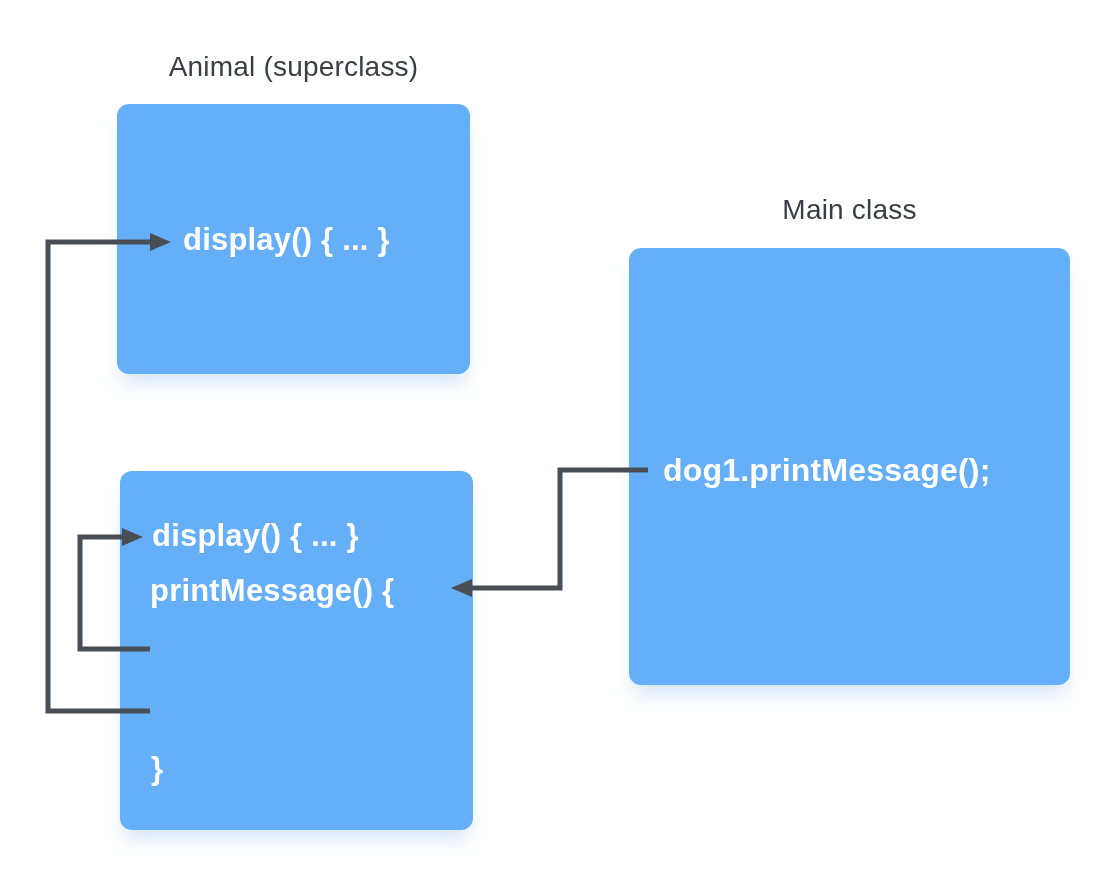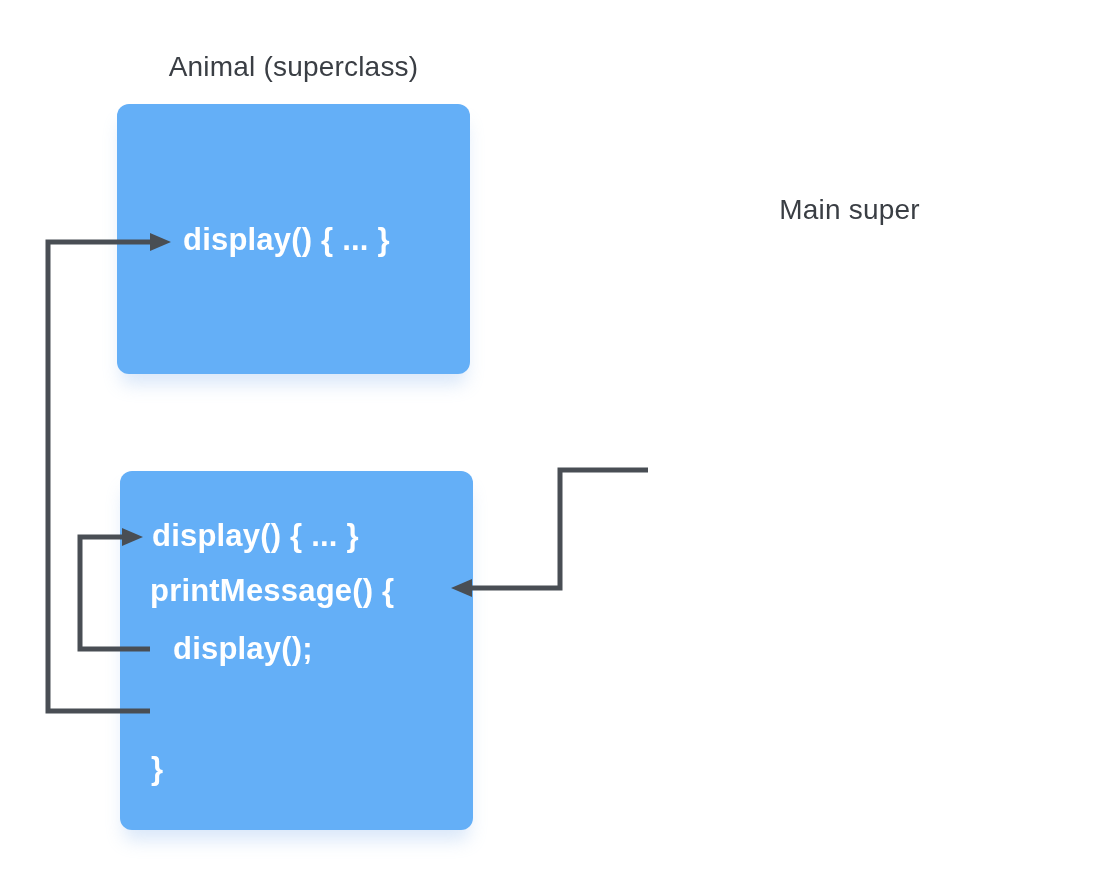--- a/index.html
+++ b/index.html
@@ -57,33 +57,35 @@
   .arrow-head { fill: #494e54; }
 </style>
 </head>
 <body>
 
 <div class="canvas">
 
   <div class="box-title" style="left:117px; top:51px; width:353px;">Animal (superclass)</div>
 
 
-  <div class="box-title" style="left:629px; top:194px; width:441px;">Main super</div>
+  <div class="box-title" style="left:629px; top:194px; width:441px;">Main class</div>
 
   <div class="class-box" style="left:117px; top:104px; width:353px; height:270px;">
     <div class="code" style="left:66px; top:116px;">display() { ... }</div>
   </div>
 
   <div class="class-box" style="left:120px; top:471px; width:353px; height:359px;">
     <div class="code" style="left:32px; top:45px;">display() { ... }</div>
     <div class="code" style="left:30px; top:100px;">printMessage() {</div>
-    <div class="code" style="left:53px; top:158px;">display();</div>
     <div class="code" style="left:31px; top:278px;">}</div>
   </div>
 
+  <div class="class-box" style="left:629px; top:248px; width:441px; height:437px;">
+    <div class="code" style="left:34px; top:202px; font-size:32px;">dog1.printMessage();</div>
+  </div>
 
   <svg class="arrows-layer" viewBox="0 0 1118 880" xmlns="http://www.w3.org/2000/svg">
 
     <g>
       <path class="arrow-line" d="M 150 711 H 48 V 242 H 150"></path>
       <polygon class="arrow-head" points="150,233 171,242 150,251"></polygon>
     </g>
 
     <g>
       <path class="arrow-line" d="M 150 649 H 80 V 537 H 122"></path>

